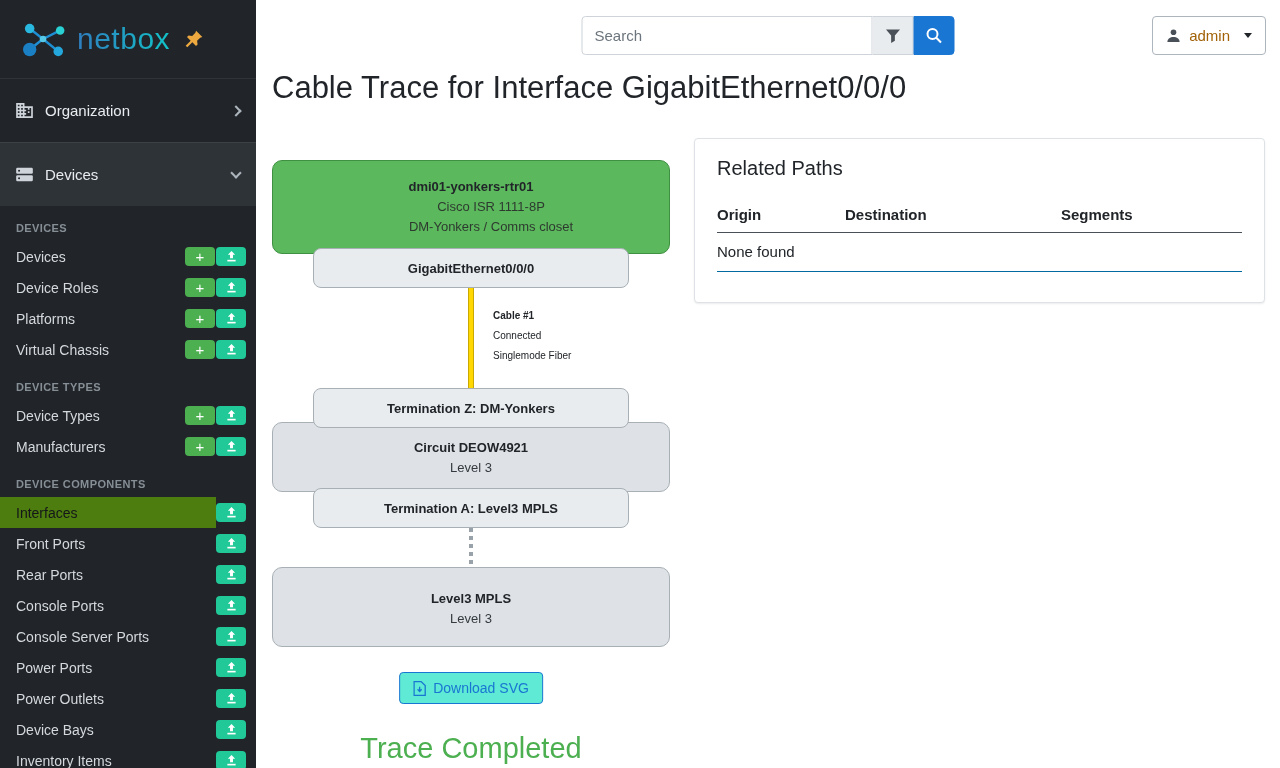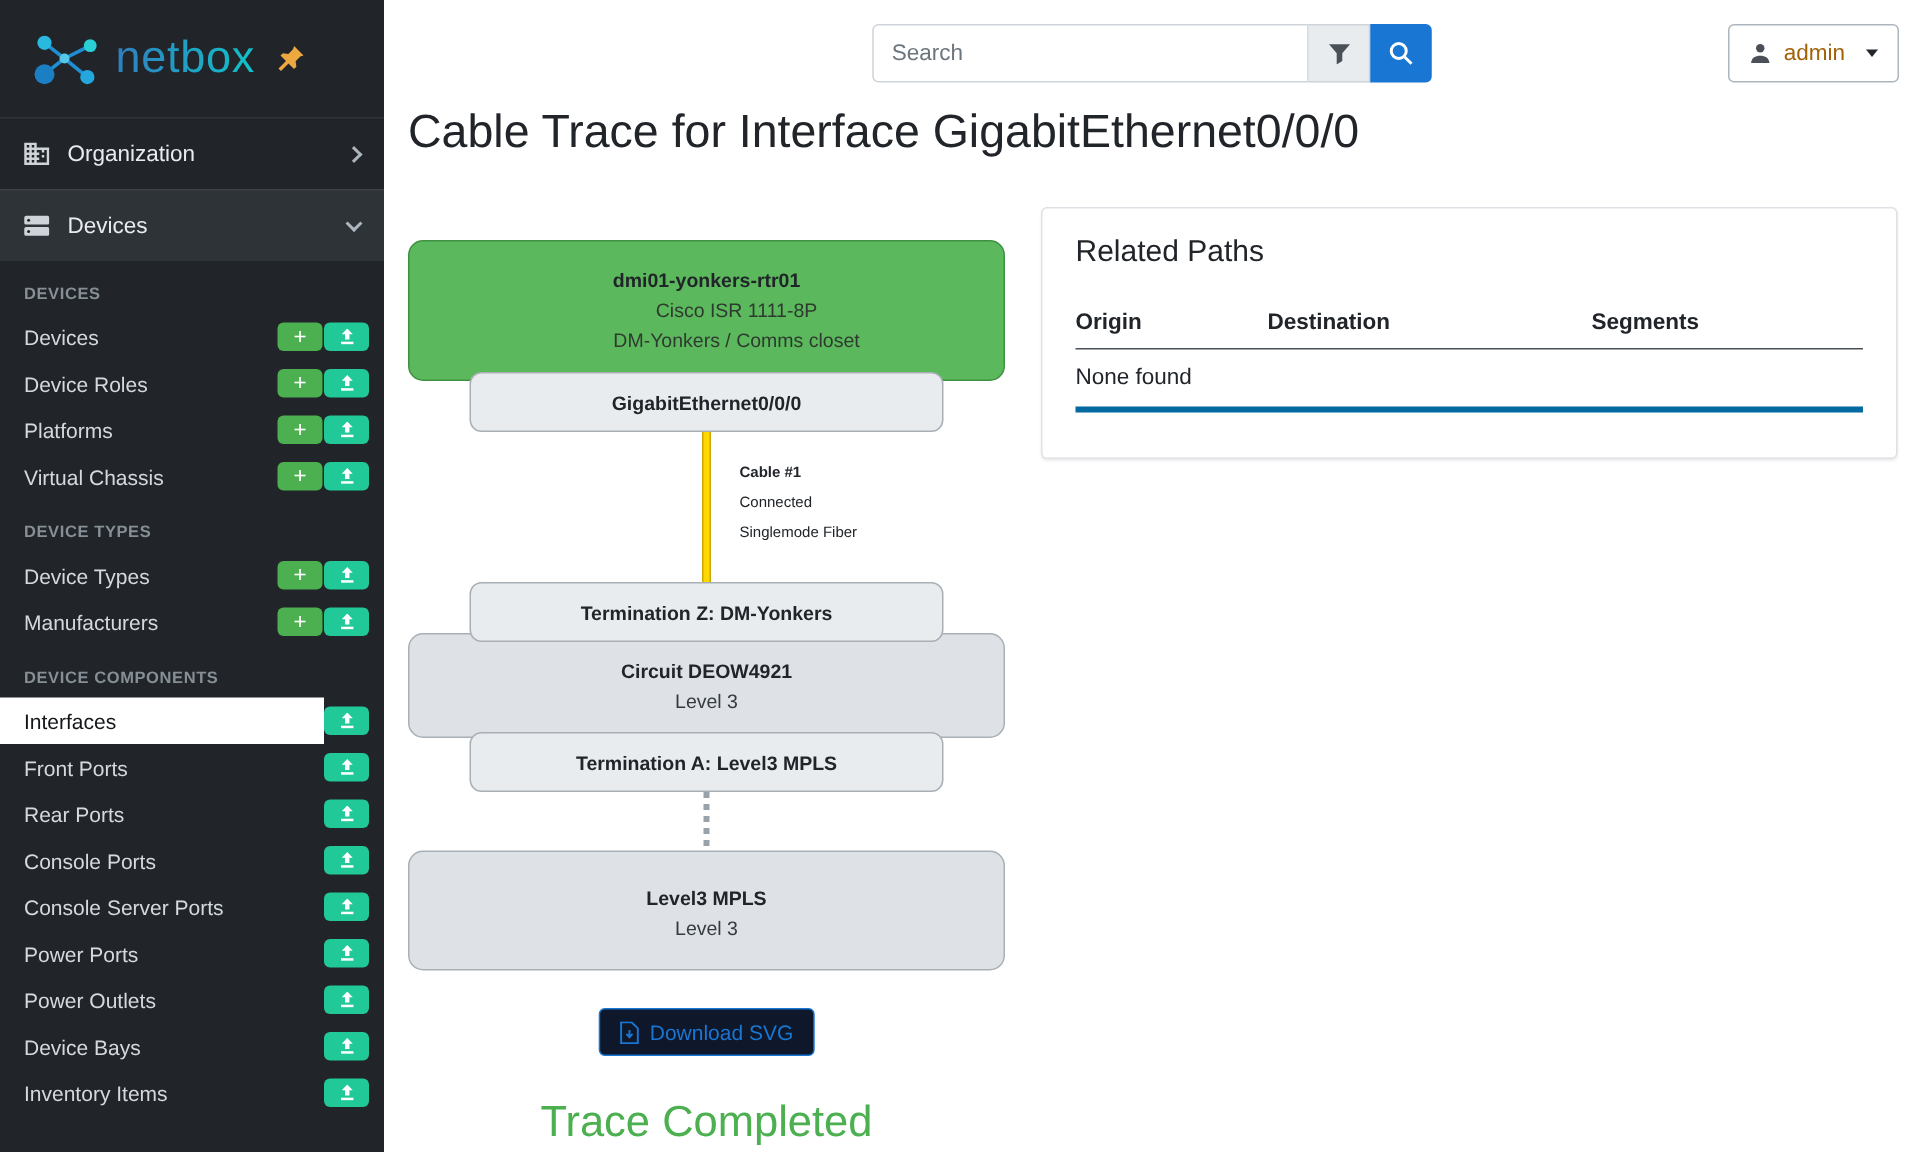--- a/index.html
+++ b/index.html
@@ -11,30 +11,30 @@
   .app { display: flex; width: 1280px; height: 768px; }
 
   
   .sidebar { width: 256px; min-width: 256px; height: 768px; background: #212529; overflow: hidden; }
   .brand { display: flex; align-items: center; padding: 14px 16px; height: 78px; }
   .brand-text { font-size: 30px; font-weight: 500; letter-spacing: .5px; margin-left: 7px; color: #2aa0cc; }
   @supports (-webkit-background-clip: text) {
     .brand-text { background: linear-gradient(90deg,#2f7ec0,#12c2c8); -webkit-background-clip: text; background-clip: text; color: transparent; }
   }
   .brand-pin { margin-left: 14px; display: flex; }
-  .nav-item { display: flex; align-items: center; gap: 12px; height: 48px; padding: 0 16px;
+  .nav-item { display: flex; align-items: center; gap: 12px; height: 64px; padding: 0 16px;
     color: #e9ecef; font-size: 15px; font-weight: 500; cursor: pointer; border-top: 1px solid rgba(255,255,255,.07); }
   .nav-item.active { background: #2e3338; }
   .chev { margin-left: auto; width: 8px; height: 8px; border-right: 2px solid #adb5bd; border-bottom: 2px solid #adb5bd; }
   .chev-right { transform: rotate(-45deg); }
   .chev-down { transform: rotate(45deg); margin-top: -4px; }
   .section-heading { padding: 16px 16px 7px; font-size: 11px; font-weight: 700; color: #868e96; letter-spacing: .4px; }
   .side-row { display: flex; align-items: center; height: 31px; padding-right: 10px; font-size: 14px; }
   .side-link { flex: 1; display: flex; align-items: center; height: 100%; padding-left: 16px; color: #d4d9dd; cursor: pointer; }
-  .side-link.active { background: #ffffff; color: #14171a; }
+  .side-link.active { background: #4d7c0f; color: #14171a; }
   .btn-pair { display: flex; gap: 1px; }
   .mini-btn { width: 30px; height: 19px; border-radius: 4px; display: flex; align-items: center; justify-content: center; cursor: pointer; border: none; }
   .mini-btn.add { background: #4caf50; color: #fff; font-size: 15px; line-height: 1; }
   .mini-btn.import { background: #20c997; }
 
   
   .main { position: relative; flex: 1; height: 768px; background: #fff; overflow: hidden; }
   .search-group { position: absolute; top: 16px; left: 50%; transform: translateX(-50%); display: flex; height: 39px; }
   .search-input { width: 291px; height: 39px; border: 1px solid #ced4da; border-radius: 4px 0 0 4px;
     padding: 4px 12px; font-size: 15px; font-family: inherit; color: #212529; outline: none; }
@@ -67,31 +67,31 @@
   .farend-box { top: 407px; height: 80px; padding-top: 21px; }
   .big-gray .name { font-size: 13px; font-weight: 700; color: #212529; line-height: 20px; }
   .big-gray .sub { font-size: 13px; color: #343a40; line-height: 20px; }
   .cable-line { position: absolute; left: 196px; top: 128px; width: 6px; height: 100px; background: #ffd702;
     border-left: 1px solid #caa902; border-right: 1px solid #caa902; z-index: 2; }
   .cable-text { position: absolute; left: 221px; top: 146px; text-align: left; font-size: 10px; line-height: 20px; color: #212529; z-index: 4; cursor: pointer; }
   .cable-text .c1 { font-weight: 700; }
   .dotted { position: absolute; left: 197px; top: 368px; width: 4px; height: 38px;
     background: repeating-linear-gradient(to bottom, #9aa2a9 0 4px, transparent 4px 8px); z-index: 0; }
   .dl-btn { position: absolute; top: 512px; left: 50%; transform: translateX(-50%); display: flex; align-items: center; gap: 7px;
-    padding: 7px 13px; background: #0f172a; border: 1px solid #1976d2; border-radius: 4px; color: #1976d2;
+    padding: 7px 13px; background: #5eead4; border: 1px solid #1976d2; border-radius: 4px; color: #1976d2;
     font-size: 14px; font-family: inherit; cursor: pointer; white-space: nowrap; }
   .trace-result { position: absolute; top: 572px; width: 100%; text-align: center; font-size: 29px; color: #4caf50; }
 
   
   .card { position: absolute; left: 438px; top: 138px; width: 571px; background: #fff; border: 1px solid #dee2e6;
     border-radius: 4px; box-shadow: 0 1px 2px rgba(0,0,0,.08); padding: 18px 22px 30px; }
   .card-title { font-size: 20px; font-weight: 500; color: #212529; margin-bottom: 18px; }
   .rp-head { display: grid; grid-template-columns: 128px 216px 1fr; padding: 8px 0 9px; border-bottom: 1px solid #495057;
     font-size: 15px; font-weight: 700; color: #212529; }
-  .rp-row { padding: 10px 0 11px; border-bottom: 4px solid #0369a1; font-size: 15px; color: #212529; }
+  .rp-row { padding: 10px 0 11px; border-bottom: 1px solid #0369a1; font-size: 15px; color: #212529; }
 </style>
 </head>
 <body>
 
 <div class="app">
 
   <aside class="sidebar">
     <div class="brand">
       <svg width="54" height="40" viewBox="0 0 54 42">
         <g stroke="#1f8fd4" stroke-width="2.5" fill="none">

